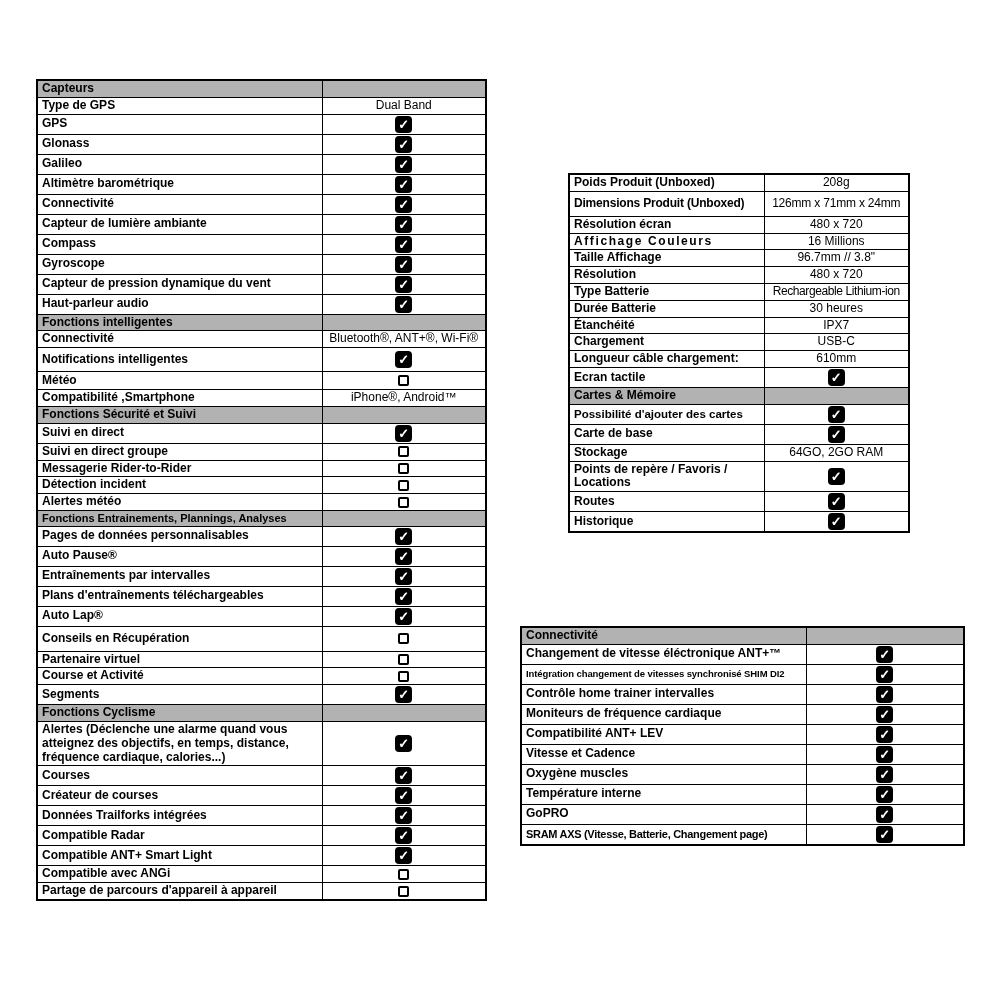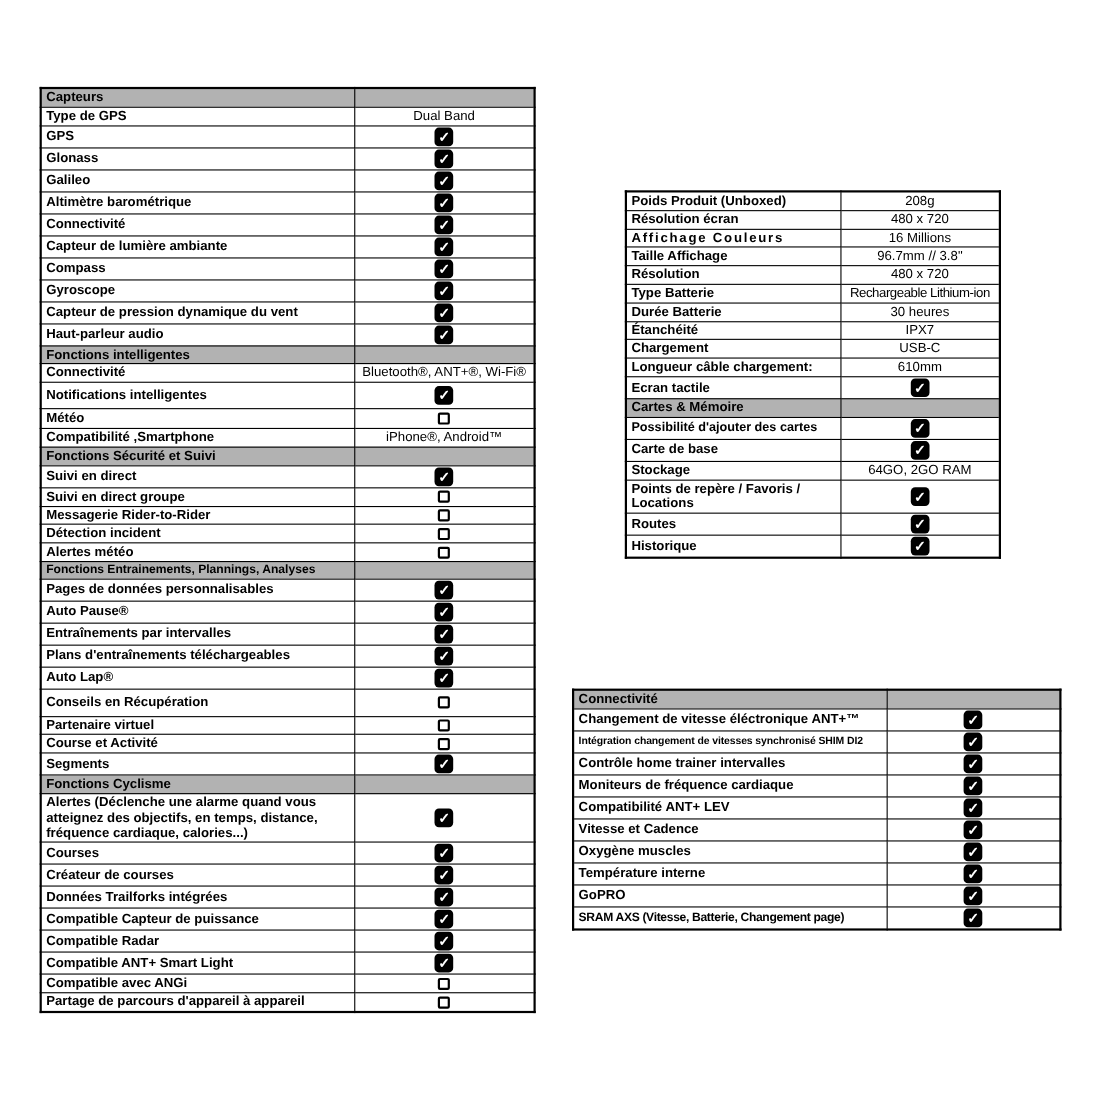--- a/index.html
+++ b/index.html
@@ -241,24 +241,20 @@
           <td class="val"><span class="cb on">✓</span></td>
         </tr>
         <tr data-label="Créateur de courses">
           <td class="lbl">Créateur de courses</td>
           <td class="val"><span class="cb on">✓</span></td>
         </tr>
         <tr data-label="Données Trailforks intégrées">
           <td class="lbl">Données Trailforks intégrées</td>
           <td class="val"><span class="cb on">✓</span></td>
         </tr>
-        <tr data-label="Compatible Capteur de puissance">
-          <td class="lbl">Compatible Capteur de puissance</td>
-          <td class="val"><span class="cb on">✓</span></td>
-        </tr>
         <tr data-label="Compatible Radar">
           <td class="lbl">Compatible Radar</td>
           <td class="val"><span class="cb on">✓</span></td>
         </tr>
         <tr data-label="Compatible ANT+ Smart Light">
           <td class="lbl">Compatible ANT+ Smart Light</td>
           <td class="val"><span class="cb on">✓</span></td>
         </tr>
         <tr data-label="Compatible avec  ANGi">
           <td class="lbl">Compatible avec  ANGi</td>
@@ -274,20 +270,24 @@
   <table class="spec" id="t-specs">
     <colgroup>
         <col class="c1">
         <col class="c2">
       </colgroup>
     <tbody>
         <tr data-label="Poids Produit (Unboxed)">
           <td class="lbl">Poids Produit (Unboxed)</td>
           <td class="val">208g</td>
         </tr>
+        <tr data-label="Dimensions Produit (Unboxed)">
+          <td class="lbl">Dimensions Produit (Unboxed)</td>
+          <td class="val">126mm x 71mm x 24mm</td>
+        </tr>
         <tr data-label="Résolution écran">
           <td class="lbl">Résolution écran</td>
           <td class="val">480 x 720</td>
         </tr>
         <tr data-label="Affichage Couleurs">
           <td class="lbl">Affichage Couleurs</td>
           <td class="val">16 Millions</td>
         </tr>
         <tr data-label="Taille Affichage">
           <td class="lbl">Taille Affichage</td>

